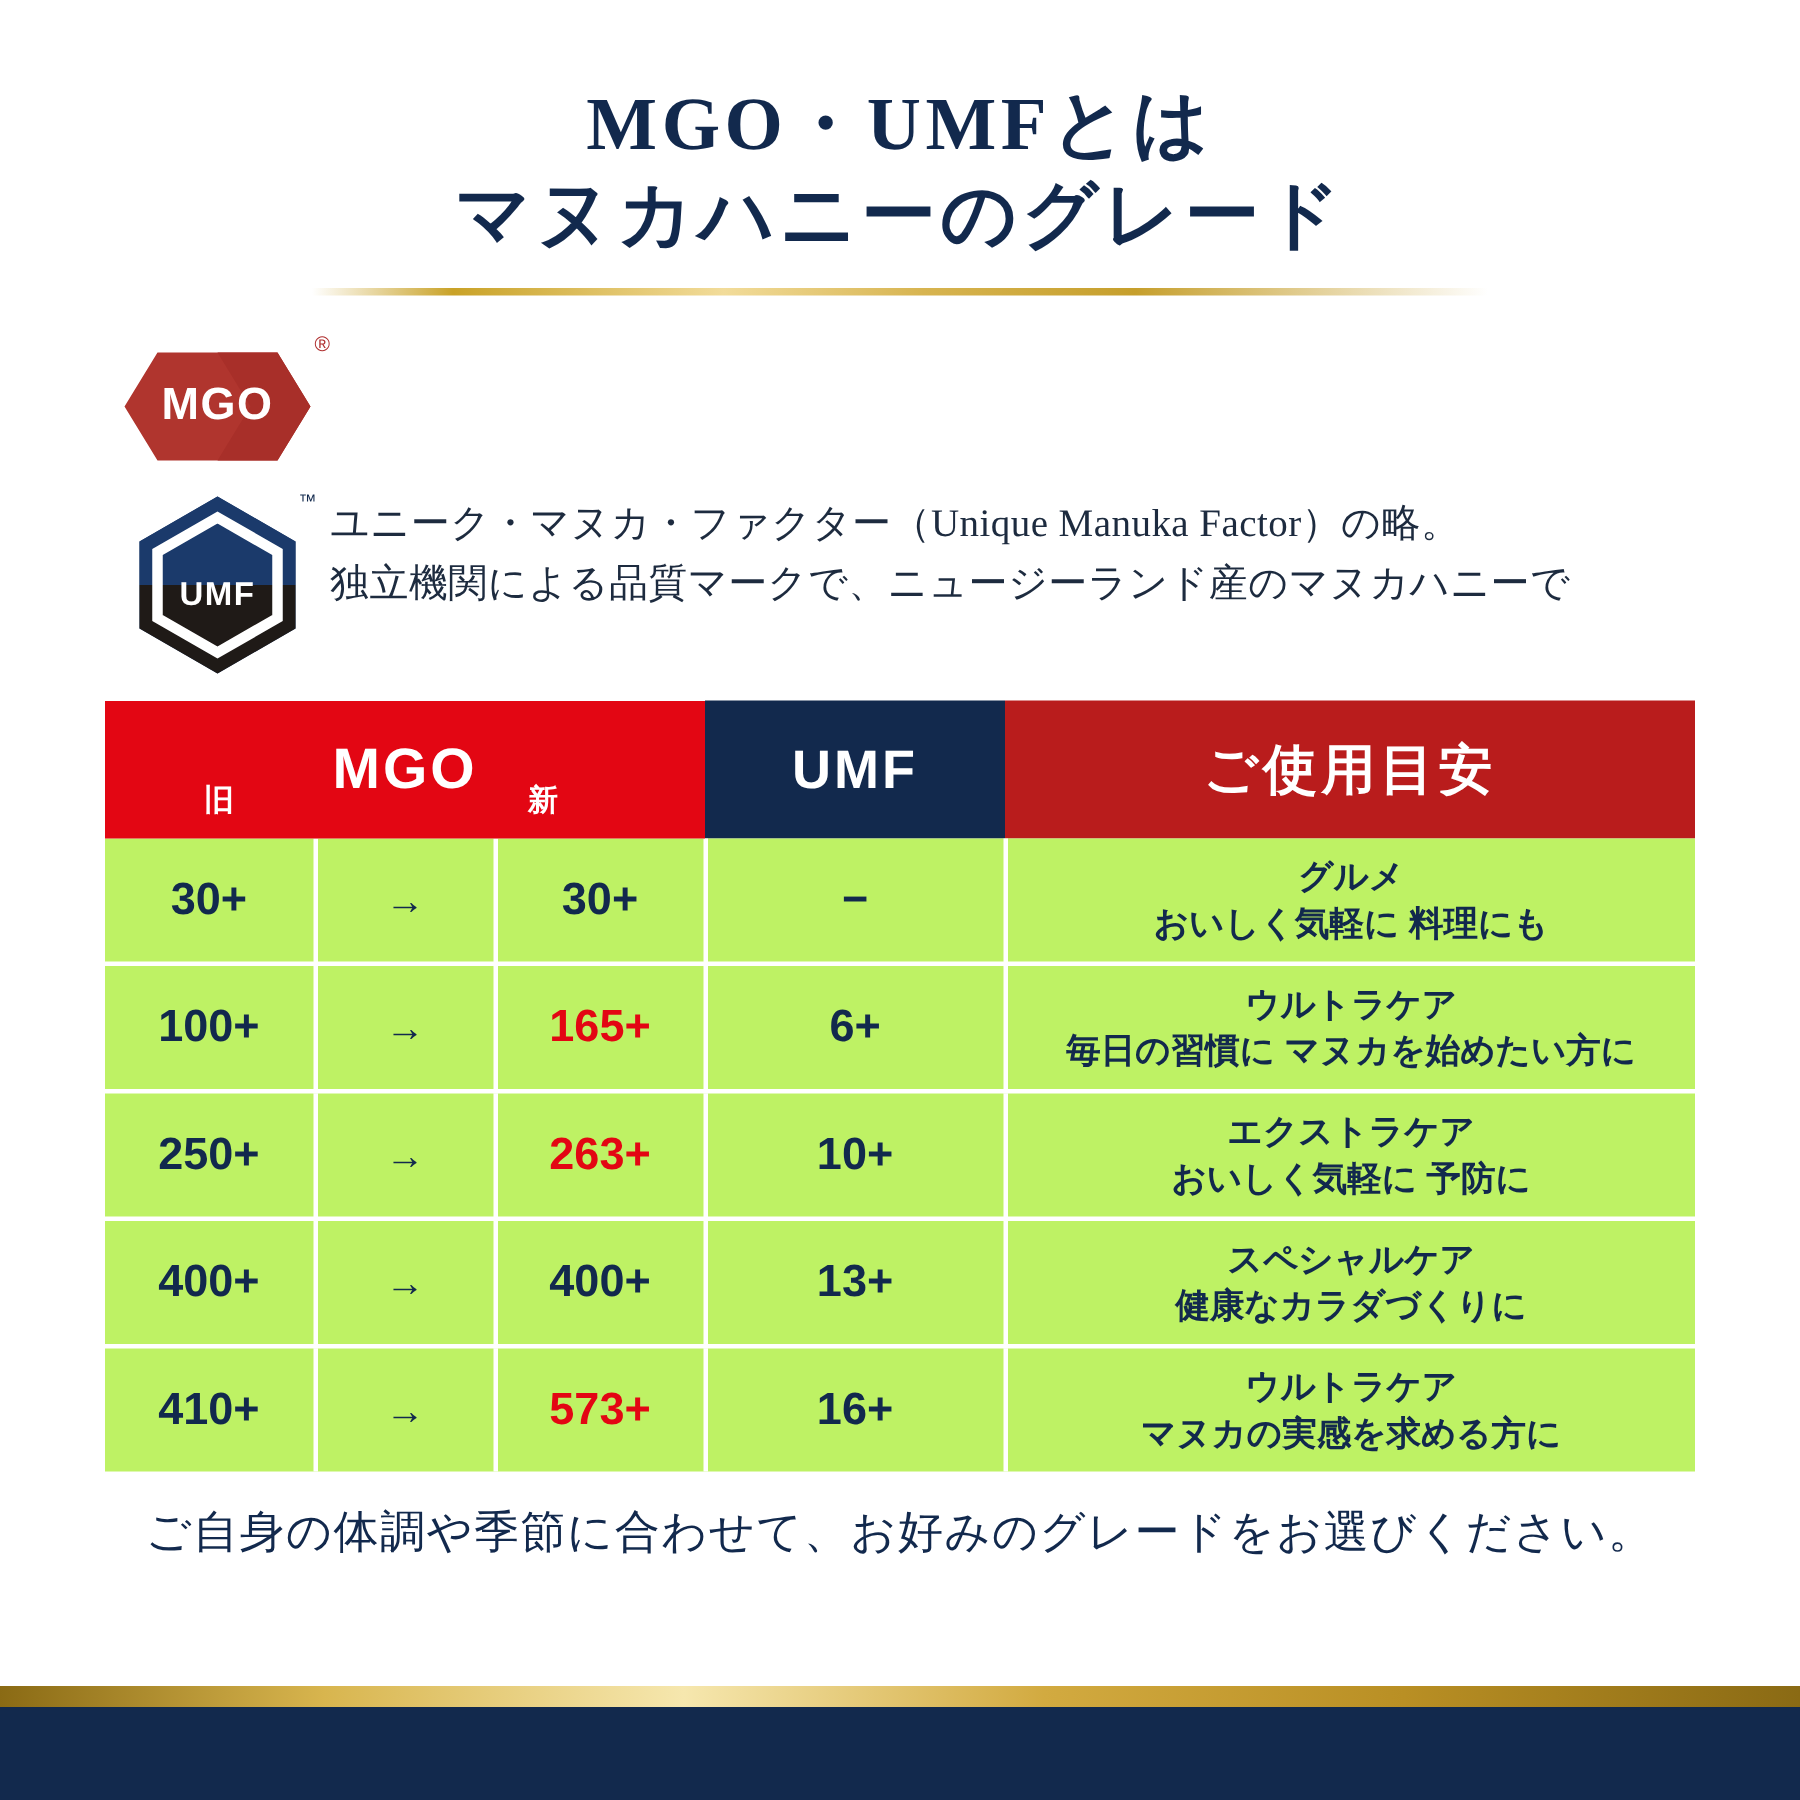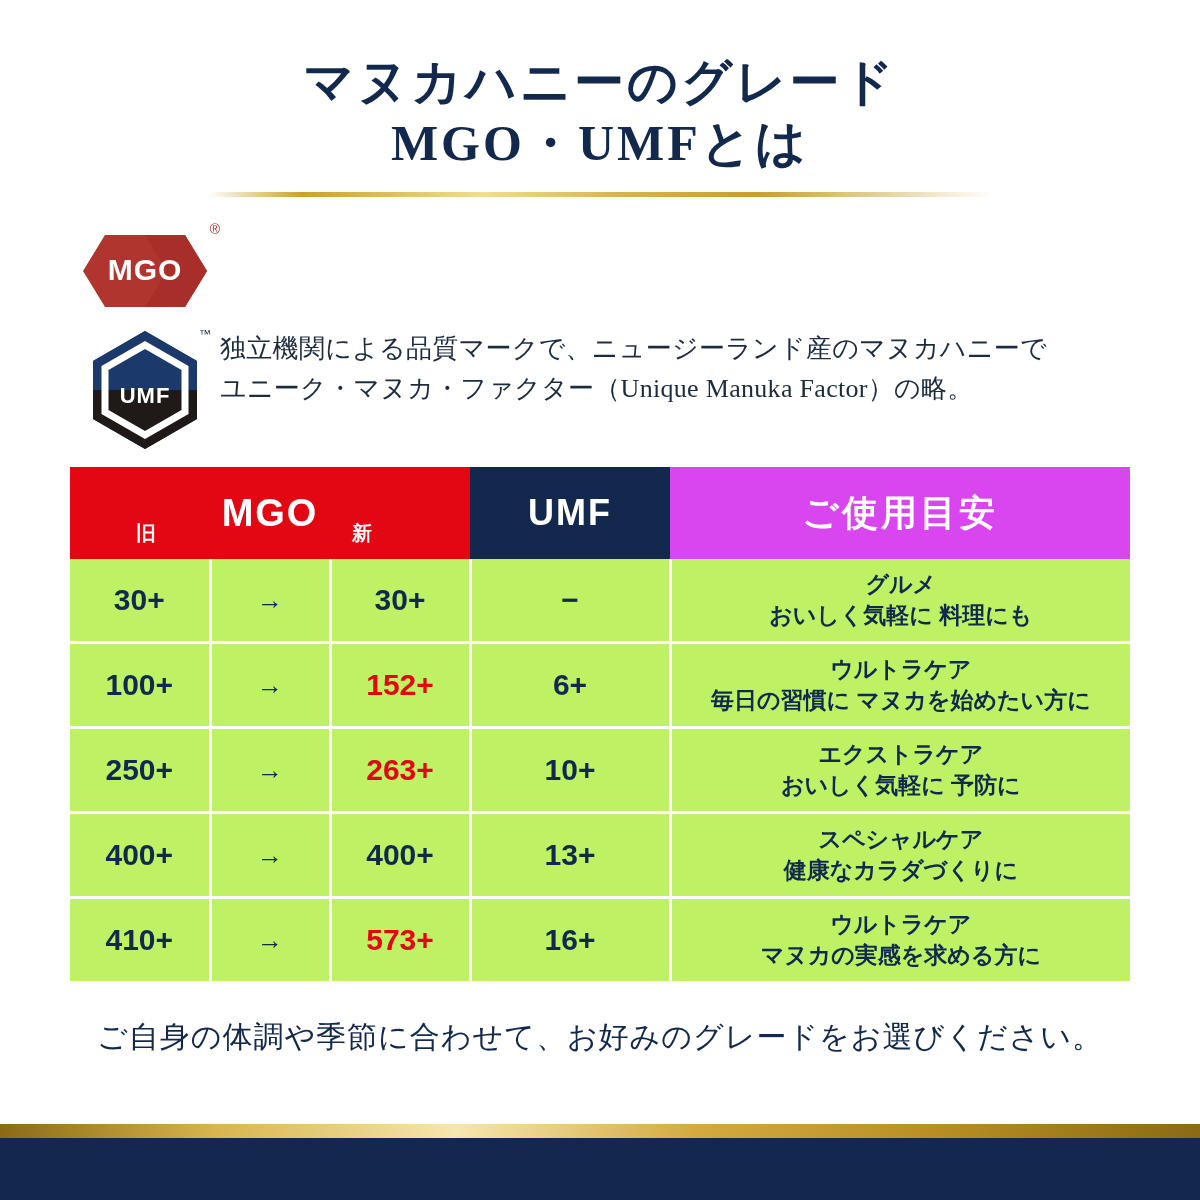--- a/index.html
+++ b/index.html
@@ -151,21 +151,21 @@
   .th-mgo .sub-new { left: 282px; }
 
   .th-umf {
     background: #12294d;
     color: #ffffff;
     font-size: 36px;
     font-weight: 700;
     letter-spacing: 2px;
   }
   .th-use {
-    background: #d946ef;
+    background: #b91c1c;
     color: #ffffff;
     font-size: 36px;
     font-weight: 700;
     letter-spacing: 3px;
   }
 
   .grade-table td {
     background: #bef264;
     border-bottom: 3px solid #ffffff;
     border-right: 3px solid #ffffff;
@@ -195,21 +195,21 @@
     font-weight: 700;
     line-height: 1.35;
     padding: 4px 8px;
     margin-left: 36px;
   }
   .cell-use .l1 { display: block; }
   .cell-use .l2 { display: block; }
 
   
   .footer-note {
-    margin-top: 36px;
+    margin-top: 20px;
     text-align: center;
     font-size: 30px;
     letter-spacing: 1px;
     color: #12294d;
     font-family: "Liberation Serif", "DejaVu Serif", serif;
   }
 
   
   .band-gold {
     position: absolute;
@@ -225,22 +225,22 @@
     bottom: 0;
     width: 1200px;
     height: 62px;
     background: #12294d;
   }
 </style>
 </head>
 <body>
 
 <div class="title-block">
+  <div class="title-line">MGO・UMFとは</div>
   <div class="title-line">マヌカハニーのグレード</div>
-  <div class="title-line">MGO・UMFとは</div>
   <div class="title-rule"></div>
 </div>
 
 <div class="defs">
 
   <div class="def-row">
     <div class="def-logo">
       <div class="mgo-logo">
         <div class="hexwrap">
           <svg width="132" height="88" viewBox="0 0 132 88" xmlns="http://www.w3.org/2000/svg">
@@ -261,22 +261,22 @@
           <path d="M56 2 L108 32 L108 90 L56 120 L4 90 L4 32 Z" fill="#1b3a6b"></path>
           <path d="M56 2 L108 32 L108 61 L4 61 L4 32 Z" fill="#1b3a6b"></path>
           <path d="M4 61 L108 61 L108 90 L56 120 L4 90 Z" fill="#1f1a17"></path>
           <path d="M56 16 L96 39 L96 83 L56 106 L16 83 L16 39 Z" fill="none" stroke="#ffffff" stroke-width="7"></path>
         </svg>
         <div class="umf-label">UMF</div>
         <div class="umf-tm">™</div>
       </div>
     </div>
     <div class="def-text">
+      <div>ユニーク・マヌカ・ファクター（Unique Manuka Factor）の略。</div>
       <div>独立機関による品質マークで、ニュージーランド産のマヌカハニーで</div>
-      <div>ユニーク・マヌカ・ファクター（Unique Manuka Factor）の略。</div>
     </div>
   </div>
 
 </div>
 
 <table class="grade-table">
   <colgroup>
     <col style="width:140px">
     <col style="width:120px">
     <col style="width:140px">
@@ -301,21 +301,21 @@
       <td class="cell-new">30+</td>
       <td class="cell-umf">−</td>
       <td class="cell-use">
         <span class="l1">グルメ</span>
         <span class="l2">おいしく気軽に 料理にも</span>
       </td>
     </tr>
     <tr>
       <td class="cell-old">100+</td>
       <td class="cell-arrow">→</td>
-      <td class="cell-new highlight">152+</td>
+      <td class="cell-new highlight">165+</td>
       <td class="cell-umf">6+</td>
       <td class="cell-use">
         <span class="l1">ウルトラケア</span>
         <span class="l2">毎日の習慣に マヌカを始めたい方に</span>
       </td>
     </tr>
     <tr>
       <td class="cell-old">250+</td>
       <td class="cell-arrow">→</td>
       <td class="cell-new highlight">263+</td>

